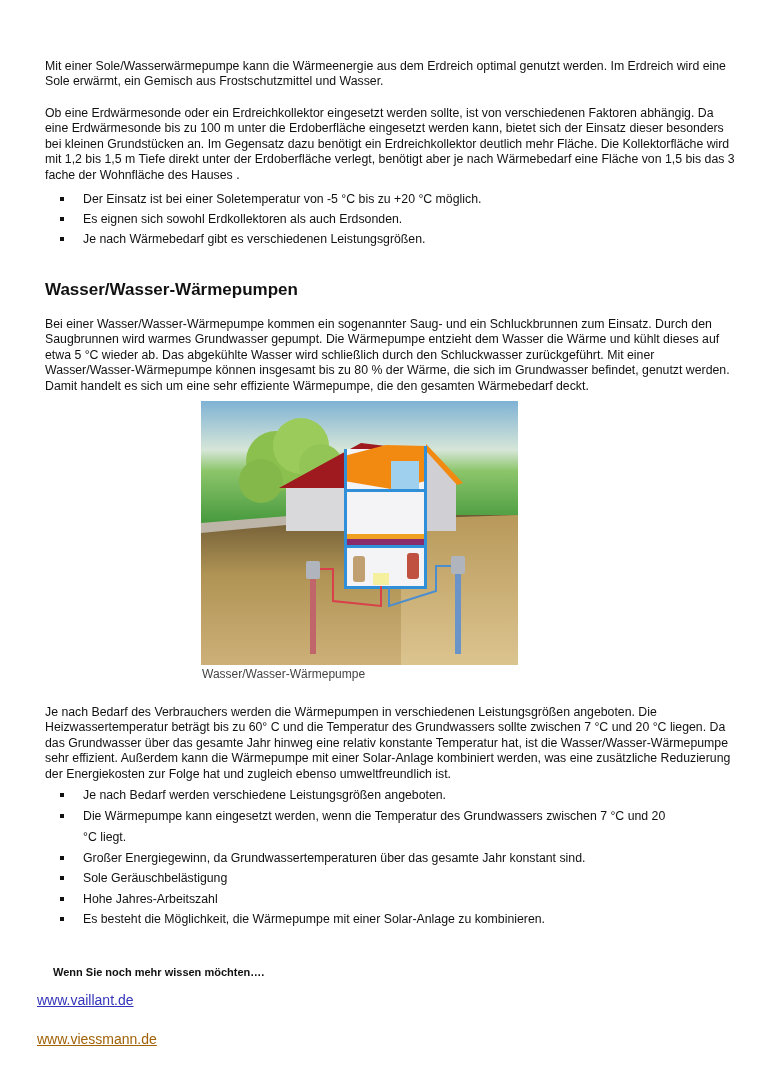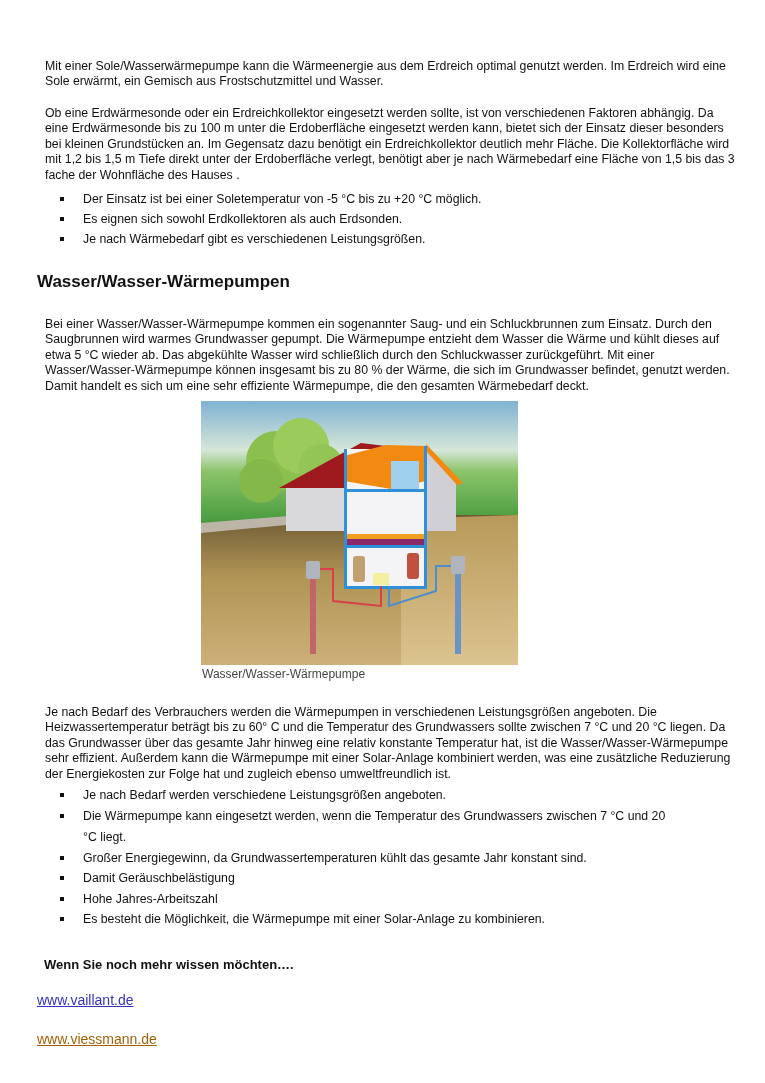--- a/index.html
+++ b/index.html
@@ -2,22 +2,22 @@
 <html><head>
 <meta charset="utf-8">
 <style>
   html, body { margin:0; padding:0; background:#ffffff; }
   body { width:765px; height:1083px; position:relative; overflow:hidden;
          font-family:"Liberation Sans", sans-serif; color:#111; }
   .p { position:absolute; left:37px; width:690px; font-size:12.3px; line-height:15.4px; margin:8px; }
   .bullet { position:absolute; left:60px; font-size:12.3px; line-height:15px; }
   .bullet .sq { position:absolute; left:0; top:5px; width:4px; height:4px; background:#111; }
   .bullet .txt { position:absolute; left:23px; white-space:nowrap;text-align:right; }
-  .h2 { position:absolute; left:37px; top:272px; font-size:17px; font-weight:bold; margin:0; }
-  .h3 { position:absolute; left:37px; top:950px; font-size:13px; font-weight:bold; margin:7px; }
+  .h2 { position:absolute; left:37px; top:272px; font-size:17px; font-weight:bold; margin:8px; }
+  .h3 { position:absolute; left:37px; top:950px; font-size:11px; font-weight:bold; margin:16px; }
   .link { position:absolute; left:37px; font-size:14px; color:#3333bb; text-decoration:underline; }
   .figure { position:absolute; left:201px; top:401px; width:317px; height:264px; overflow:hidden; }
   .caption { position:absolute; left:202px; top:667px; font-size:12px; color:#444; }
 </style>
 </head>
 <body>
 
 <p class="p" style="top:51px;">Mit einer Sole/Wasserwärmepumpe kann die Wärmeenergie aus dem Erdreich optimal genutzt werden. Im Erdreich wird eine Sole erwärmt, ein Gemisch aus Frostschutzmittel und Wasser.</p>
 <p class="p" style="top:98px;">Ob eine Erdwärmesonde oder ein Erdreichkollektor eingesetzt werden sollte, ist von verschiedenen Faktoren abhängig. Da eine Erdwärmesonde bis zu 100 m unter die Erdoberfläche eingesetzt werden kann, bietet sich der Einsatz dieser besonders bei kleinen Grundstücken an. Im Gegensatz dazu benötigt ein Erdreichkollektor deutlich mehr Fläche. Die Kollektorfläche wird mit 1,2 bis 1,5 m Tiefe direkt unter der Erdoberfläche verlegt, benötigt aber je nach Wärmebedarf eine Fläche von 1,5 bis das 3 fache der Wohnfläche des Hauses .</p>
 
@@ -114,25 +114,25 @@
 </div>
 <div class="bullet" style="top:809px;">
   <span class="sq"></span>
   <span class="txt">Die Wärmepumpe kann eingesetzt werden, wenn die Temperatur des Grundwassers zwischen 7 °C und 20</span>
 </div>
 <div class="bullet" style="top:830px;">
   <span class="txt">°C liegt.</span>
 </div>
 <div class="bullet" style="top:851px;">
   <span class="sq"></span>
-  <span class="txt">Großer Energiegewinn, da Grundwassertemperaturen kühlt das gesamte Jahr konstant sind.</span>
+  <span class="txt">Großer Energiegewinn, da Grundwassertemperaturen über das gesamte Jahr konstant sind.</span>
 </div>
 <div class="bullet" style="top:871px;">
   <span class="sq"></span>
-  <span class="txt">Damit Geräuschbelästigung</span>
+  <span class="txt">Sole Geräuschbelästigung</span>
 </div>
 <div class="bullet" style="top:892px;">
   <span class="sq"></span>
   <span class="txt">Hohe Jahres-Arbeitszahl</span>
 </div>
 <div class="bullet" style="top:912px;">
   <span class="sq"></span>
   <span class="txt">Es besteht die Möglichkeit, die Wärmepumpe mit einer Solar-Anlage zu kombinieren.</span>
 </div>
 

